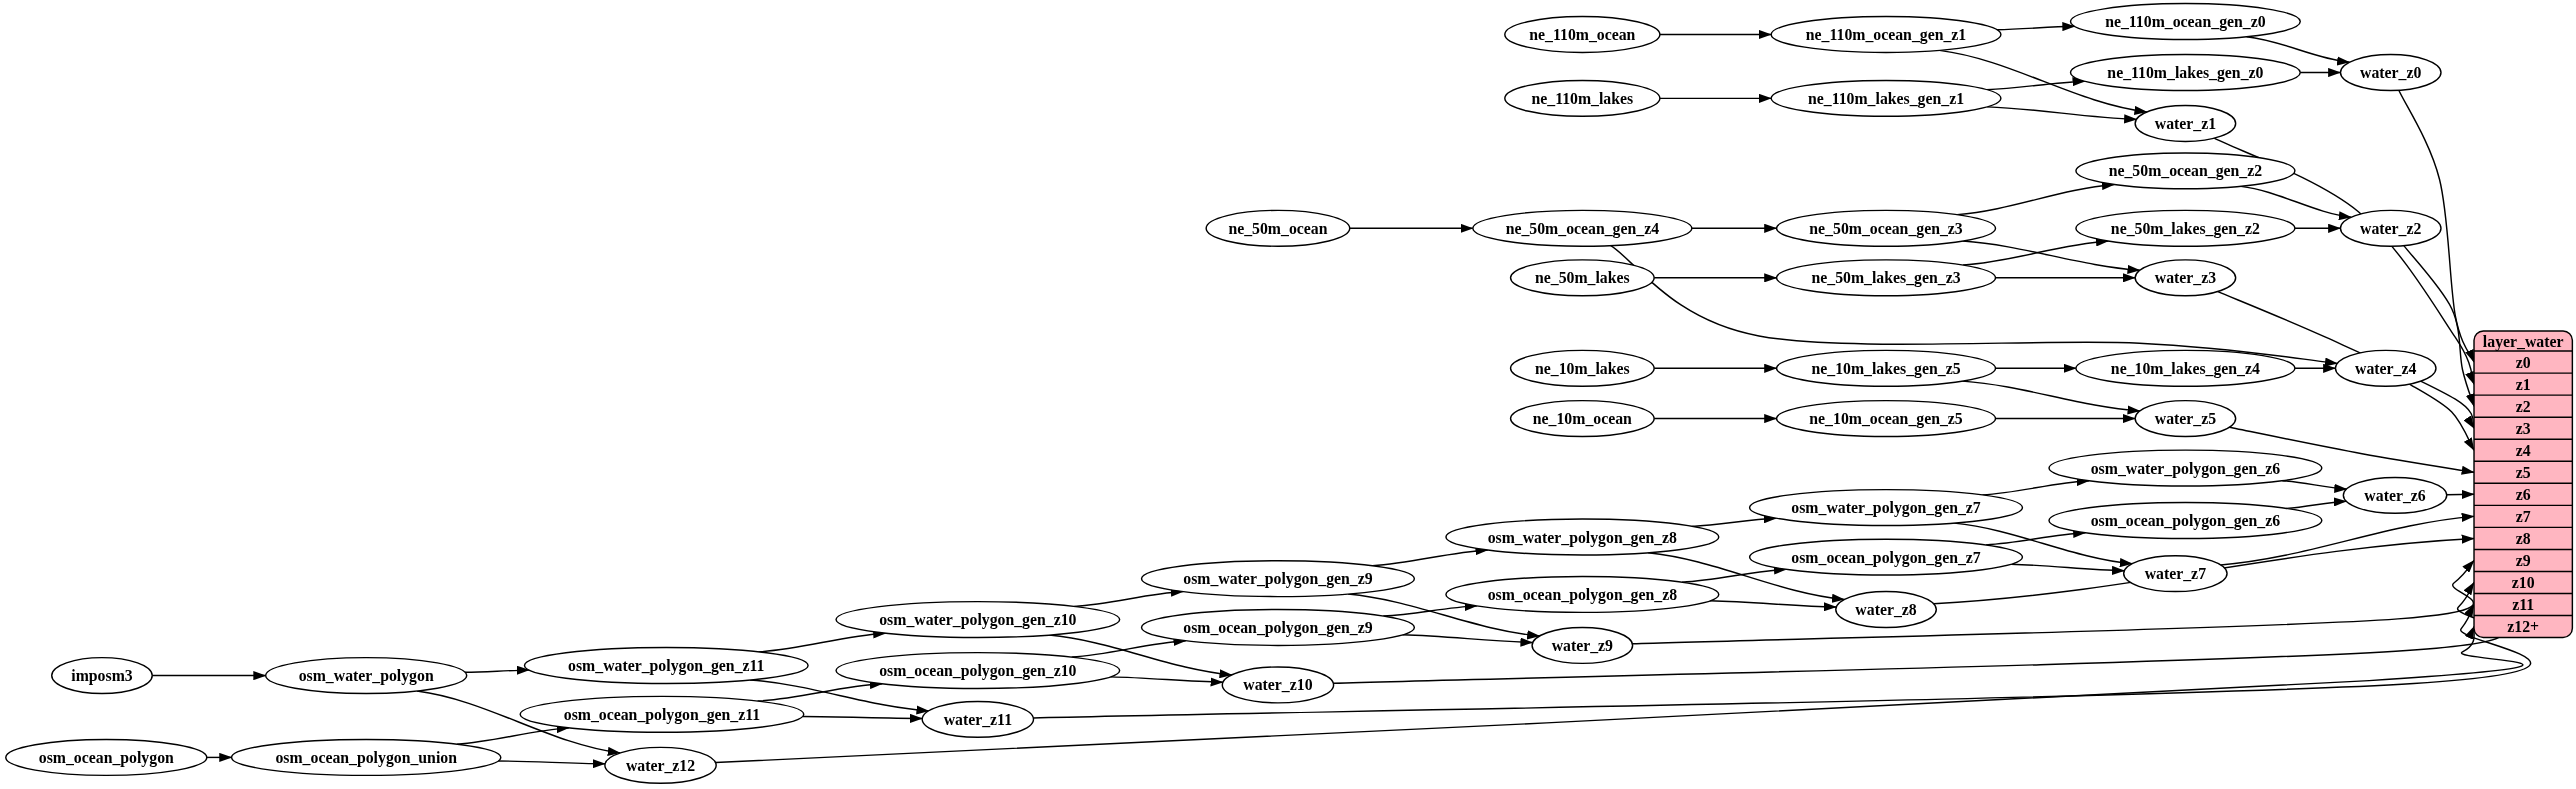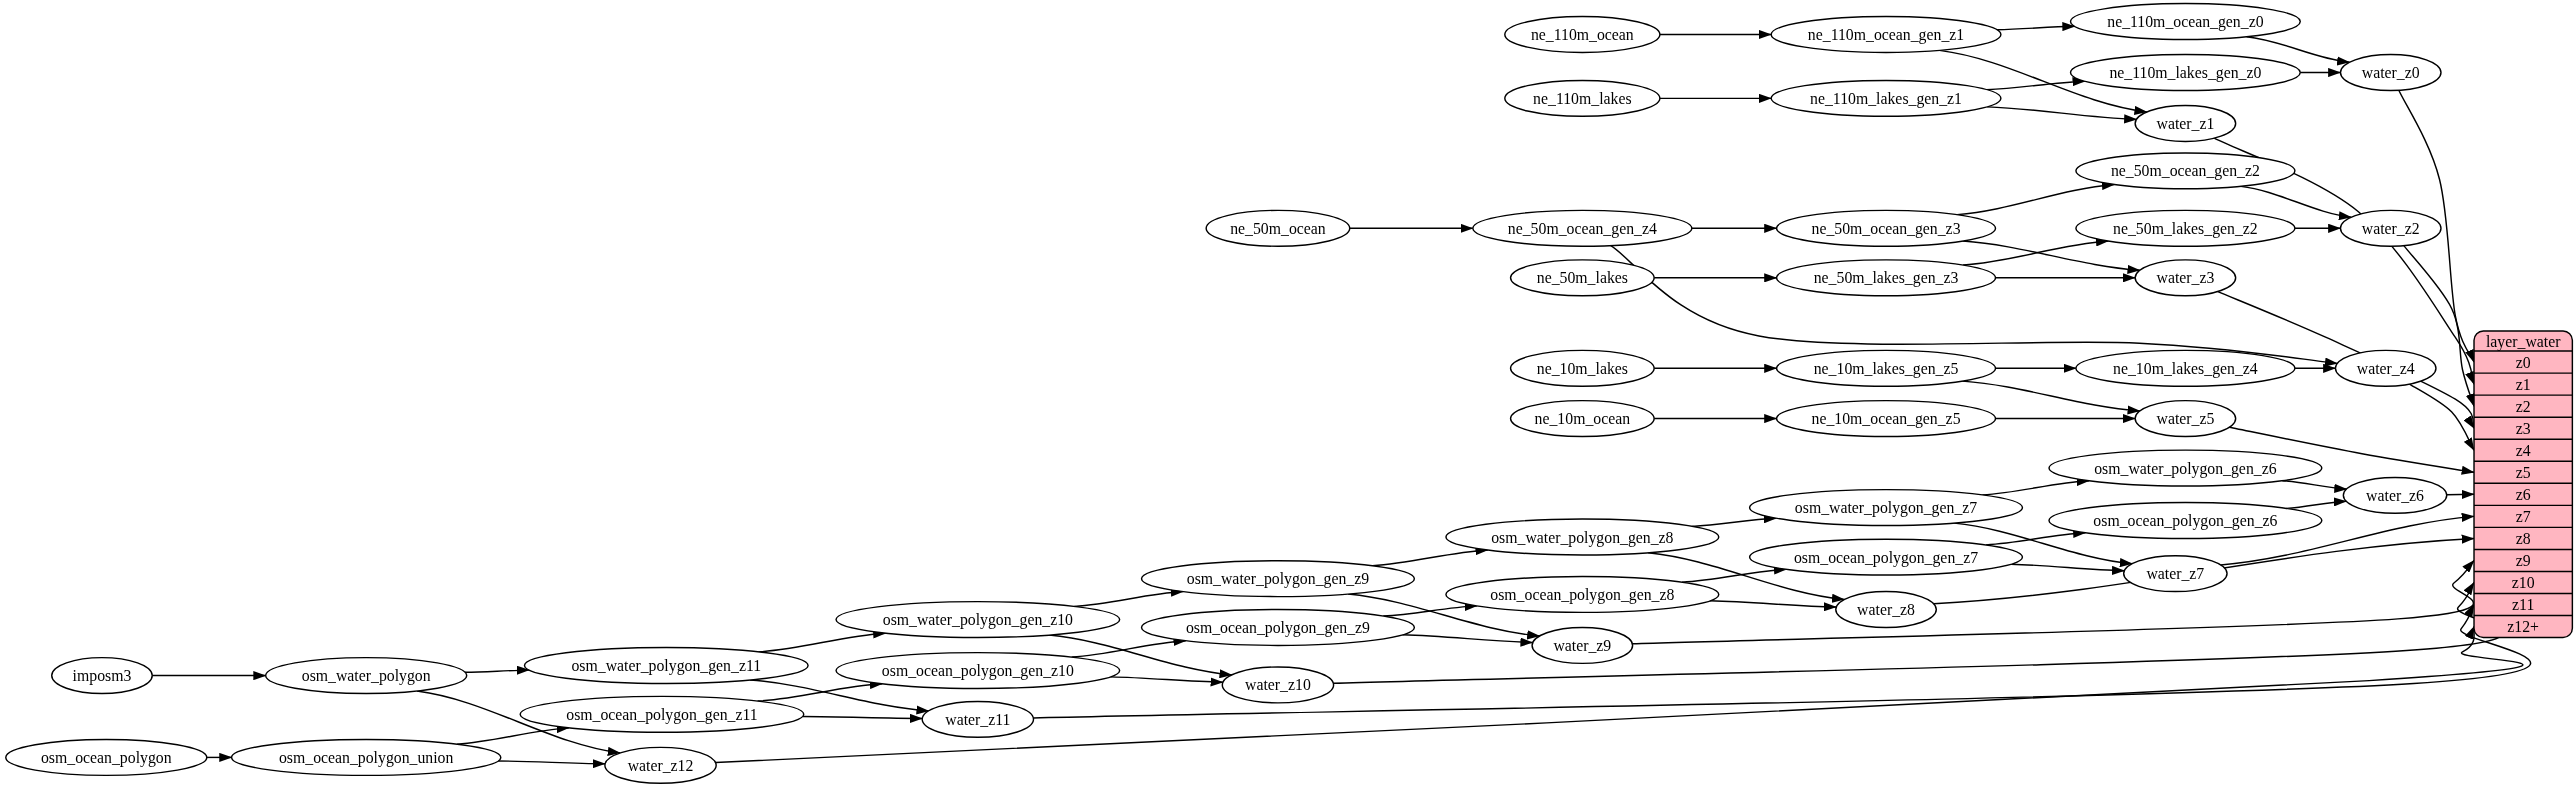--- a/index.html
+++ b/index.html
@@ -1,16 +1,16 @@
 <!DOCTYPE html>
 <html style="font-size:11.5px"><head>
 <meta charset="utf-8">
 <style>
   html, body { margin: 0; padding: 0; background: #ffffff; }
-  .canvas { width: 2401px; height: 789px; background: #ffffff; position: relative; }
+  .canvas { width: 2401px; height: 789px; background: #ffffff; position: relative; font-weight: bold; }
   svg { display: block; }
   text {
     font-family: "Liberation Serif", "DejaVu Serif", serif;
     fill: #000000;
   }
 </style>
 </head>
 <body>
 
 <div class="canvas">

